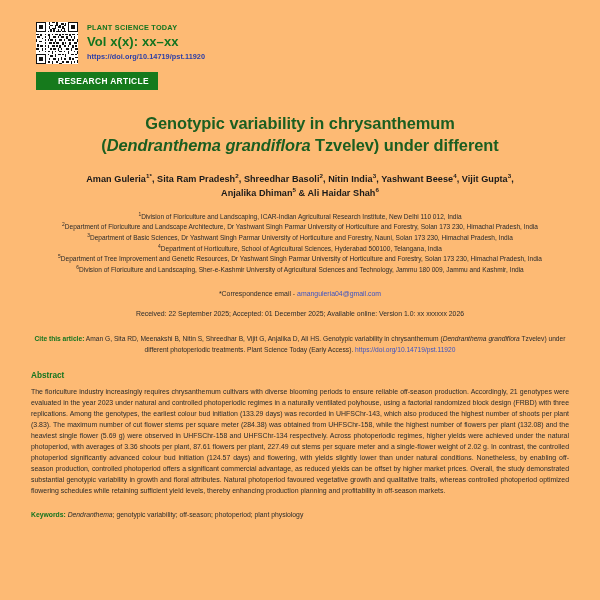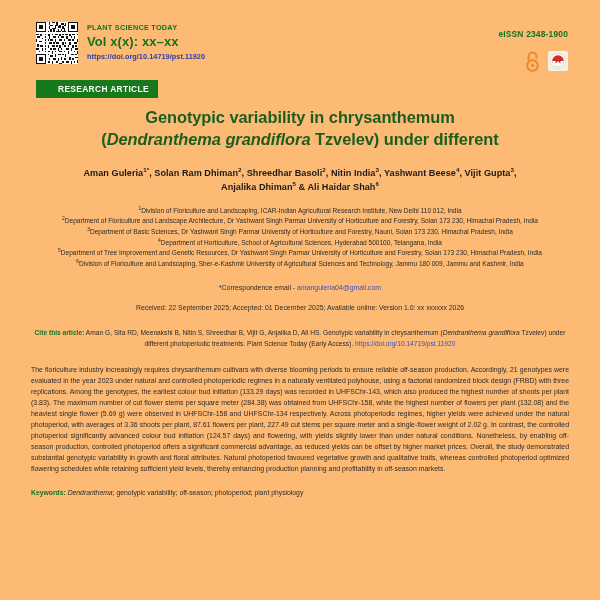--- a/index.html
+++ b/index.html
@@ -92,21 +92,21 @@
     background: #167a1c;
     color: #ffffff;
     font-size: 8.4px;
     font-weight: bold;
     letter-spacing: .35px;
     padding: 4px 9px 4px 22px;
   }
 
   
   .title {
-    margin: 8px auto 0 auto;
+    margin: 22px auto 0 auto;
     width: 512px;
     text-align: center;
     color: #1b5e20;
     font-size: 16.4px;
     font-weight: bold;
     line-height: 1.36;
     letter-spacing: -.05px;
   }
   .title em { font-style: italic; }
 
@@ -357,52 +357,35 @@
         </g>
       </svg>
 
       <div class="journal-lines">
         <div class="journal-name">PLANT SCIENCE TODAY</div>
         <div class="journal-vol">Vol x(x): xx–xx</div>
         <div class="journal-doi">https://doi.org/10.14719/pst.11920</div>
       </div>
     </div>
 
-    <div class="mast-right">
-      <div class="eissn">eISSN 2348-1900</div>
-      <div class="badges">
-        <svg class="oa-icon" width="17" height="22" viewBox="0 0 17 22">
-          <path d="M4.6 10 V6.4 A3.9 3.9 0 0 1 12.4 6.4 V7.6" stroke="#f0892a" stroke-width="2.1" fill="none" stroke-linecap="round"></path>
-          <circle cx="8.5" cy="15.4" r="5.3" fill="none" stroke="#f0892a" stroke-width="2.1"></circle>
-          <circle cx="8.5" cy="15.4" r="1.7" fill="#f0892a"></circle>
-        </svg>
-        <svg class="cm-icon" width="20" height="20" viewBox="0 0 20 20">
-          <rect x="0" y="0" width="20" height="20" rx="2" fill="#f4f0e6"></rect>
-          <circle cx="10" cy="10" r="7.6" fill="#ffffff" stroke="#d8d2c4" stroke-width="0.7"></circle>
-          <path d="M4.2 10 A5.8 5.8 0 0 1 15.8 10 Z" fill="#d42a2a"></path>
-          <path d="M7.6 5.2 h4.8 v7.2 l-2.4-2.1 -2.4 2.1 Z" fill="#d42a2a"></path>
-          <path d="M4.2 10 A5.8 5.8 0 0 0 15.8 10" fill="none" stroke="#c9c3b4" stroke-width="0.7"></path>
-        </svg>
-      </div>
-    </div>
   </div>
 
   <div class="article-type-wrap">
     <span class="article-type">RESEARCH ARTICLE</span>
   </div>
 
   <h1 class="title">
     <span>Genotypic variability in chrysanthemum</span><br>
     <span>(</span><em>Dendranthema grandiflora</em><span> Tzvelev) under different</span><br>
   </h1>
 
   <div class="authors">
     <span>
       <span><span>Aman Guleria</span><sup>1*</sup></span>,
-      <span><span>Solan Ram Dhiman</span><sup>2</sup></span>,
+      <span><span>Sita Ram Pradesh</span><sup>2</sup></span>,
       <span><span>Shreedhar Basoli</span><sup>2</sup></span>,
       <span><span>Nitin India</span><sup>3</sup></span>,
       <span><span>Yashwant Beese</span><sup>4</sup></span>,
       <span><span>Vijit Gupta</span><sup>3</sup></span>,
     </span><br>
     <span>
       <span><span>Anjalika Dhiman</span><sup>5</sup></span>
       &amp;
       <span><span>Ali Haidar Shah</span><sup>6</sup></span>
     </span>
@@ -421,20 +404,21 @@
     <span>*Correspondence email - </span><span class="corr-mail">amanguleria04@gmail.com</span>
   </div>
 
   <div class="dates">Received: 22 September 2025; Accepted: 01 December 2025; Available online: Version 1.0: xx xxxxxx 2026</div>
 
   <div class="citation">
     <span class="cite-label">Cite this article:</span><span> Aman G, Sita RD, Meenakshi B, Nitin S, Shreedhar B, Vijit G, Anjalika D, Ali HS. Genotypic variability in chrysanthemum (</span><em>Dendranthema grandiflora</em><span> Tzvelev) under different photoperiodic treatments. Plant Science Today (Early Access). </span><span class="cite-doi">https://doi.org/10.14719/pst.11920</span>
   </div>
 
   <div class="abstract-block">
+    <div class="abstract-heading">Abstract</div>
     <div class="abstract-text">The floriculture industry increasingly requires chrysanthemum cultivars with diverse blooming periods to ensure reliable off-season production. Accordingly, 21 genotypes were evaluated in the year 2023 under natural and controlled photoperiodic regimes in a naturally ventilated polyhouse, using a factorial randomized block design (FRBD) with three replications. Among the genotypes, the earliest colour bud initiation (133.29 days) was recorded in UHFSChr-143, which also produced the highest number of shoots per plant (3.83). The maximum number of cut flower stems per square meter (284.38) was obtained from UHFSChr-158, while the highest number of flowers per plant (132.08) and the heaviest single flower (5.69 g) were observed in UHFSChr-158 and UHFSChr-134 respectively. Across photoperiodic regimes, higher yields were achieved under the natural photoperiod, with averages of 3.36 shoots per plant, 87.61 flowers per plant, 227.49 cut stems per square meter and a single-flower weight of 2.02 g. In contrast, the controlled photoperiod significantly advanced colour bud initiation (124.57 days) and flowering, with yields slightly lower than under natural conditions. Nonetheless, by enabling off-season production, controlled photoperiod offers a significant commercial advantage, as reduced yields can be offset by higher market prices. Overall, the study demonstrated substantial genotypic variability in growth and floral attributes. Natural photoperiod favoured vegetative growth and qualitative traits, whereas controlled photoperiod optimized flowering schedules while retaining sufficient yield levels, thereby enhancing production planning and profitability in off-season markets.</div>
   </div>
 
   <div class="keywords">
     <span class="kw-label">Keywords:</span>
     <span class="kw-italic">Dendranthema</span><span>; genotypic variability; off-season; photoperiod; plant physiology</span>
   </div>
 
 </div>
 

